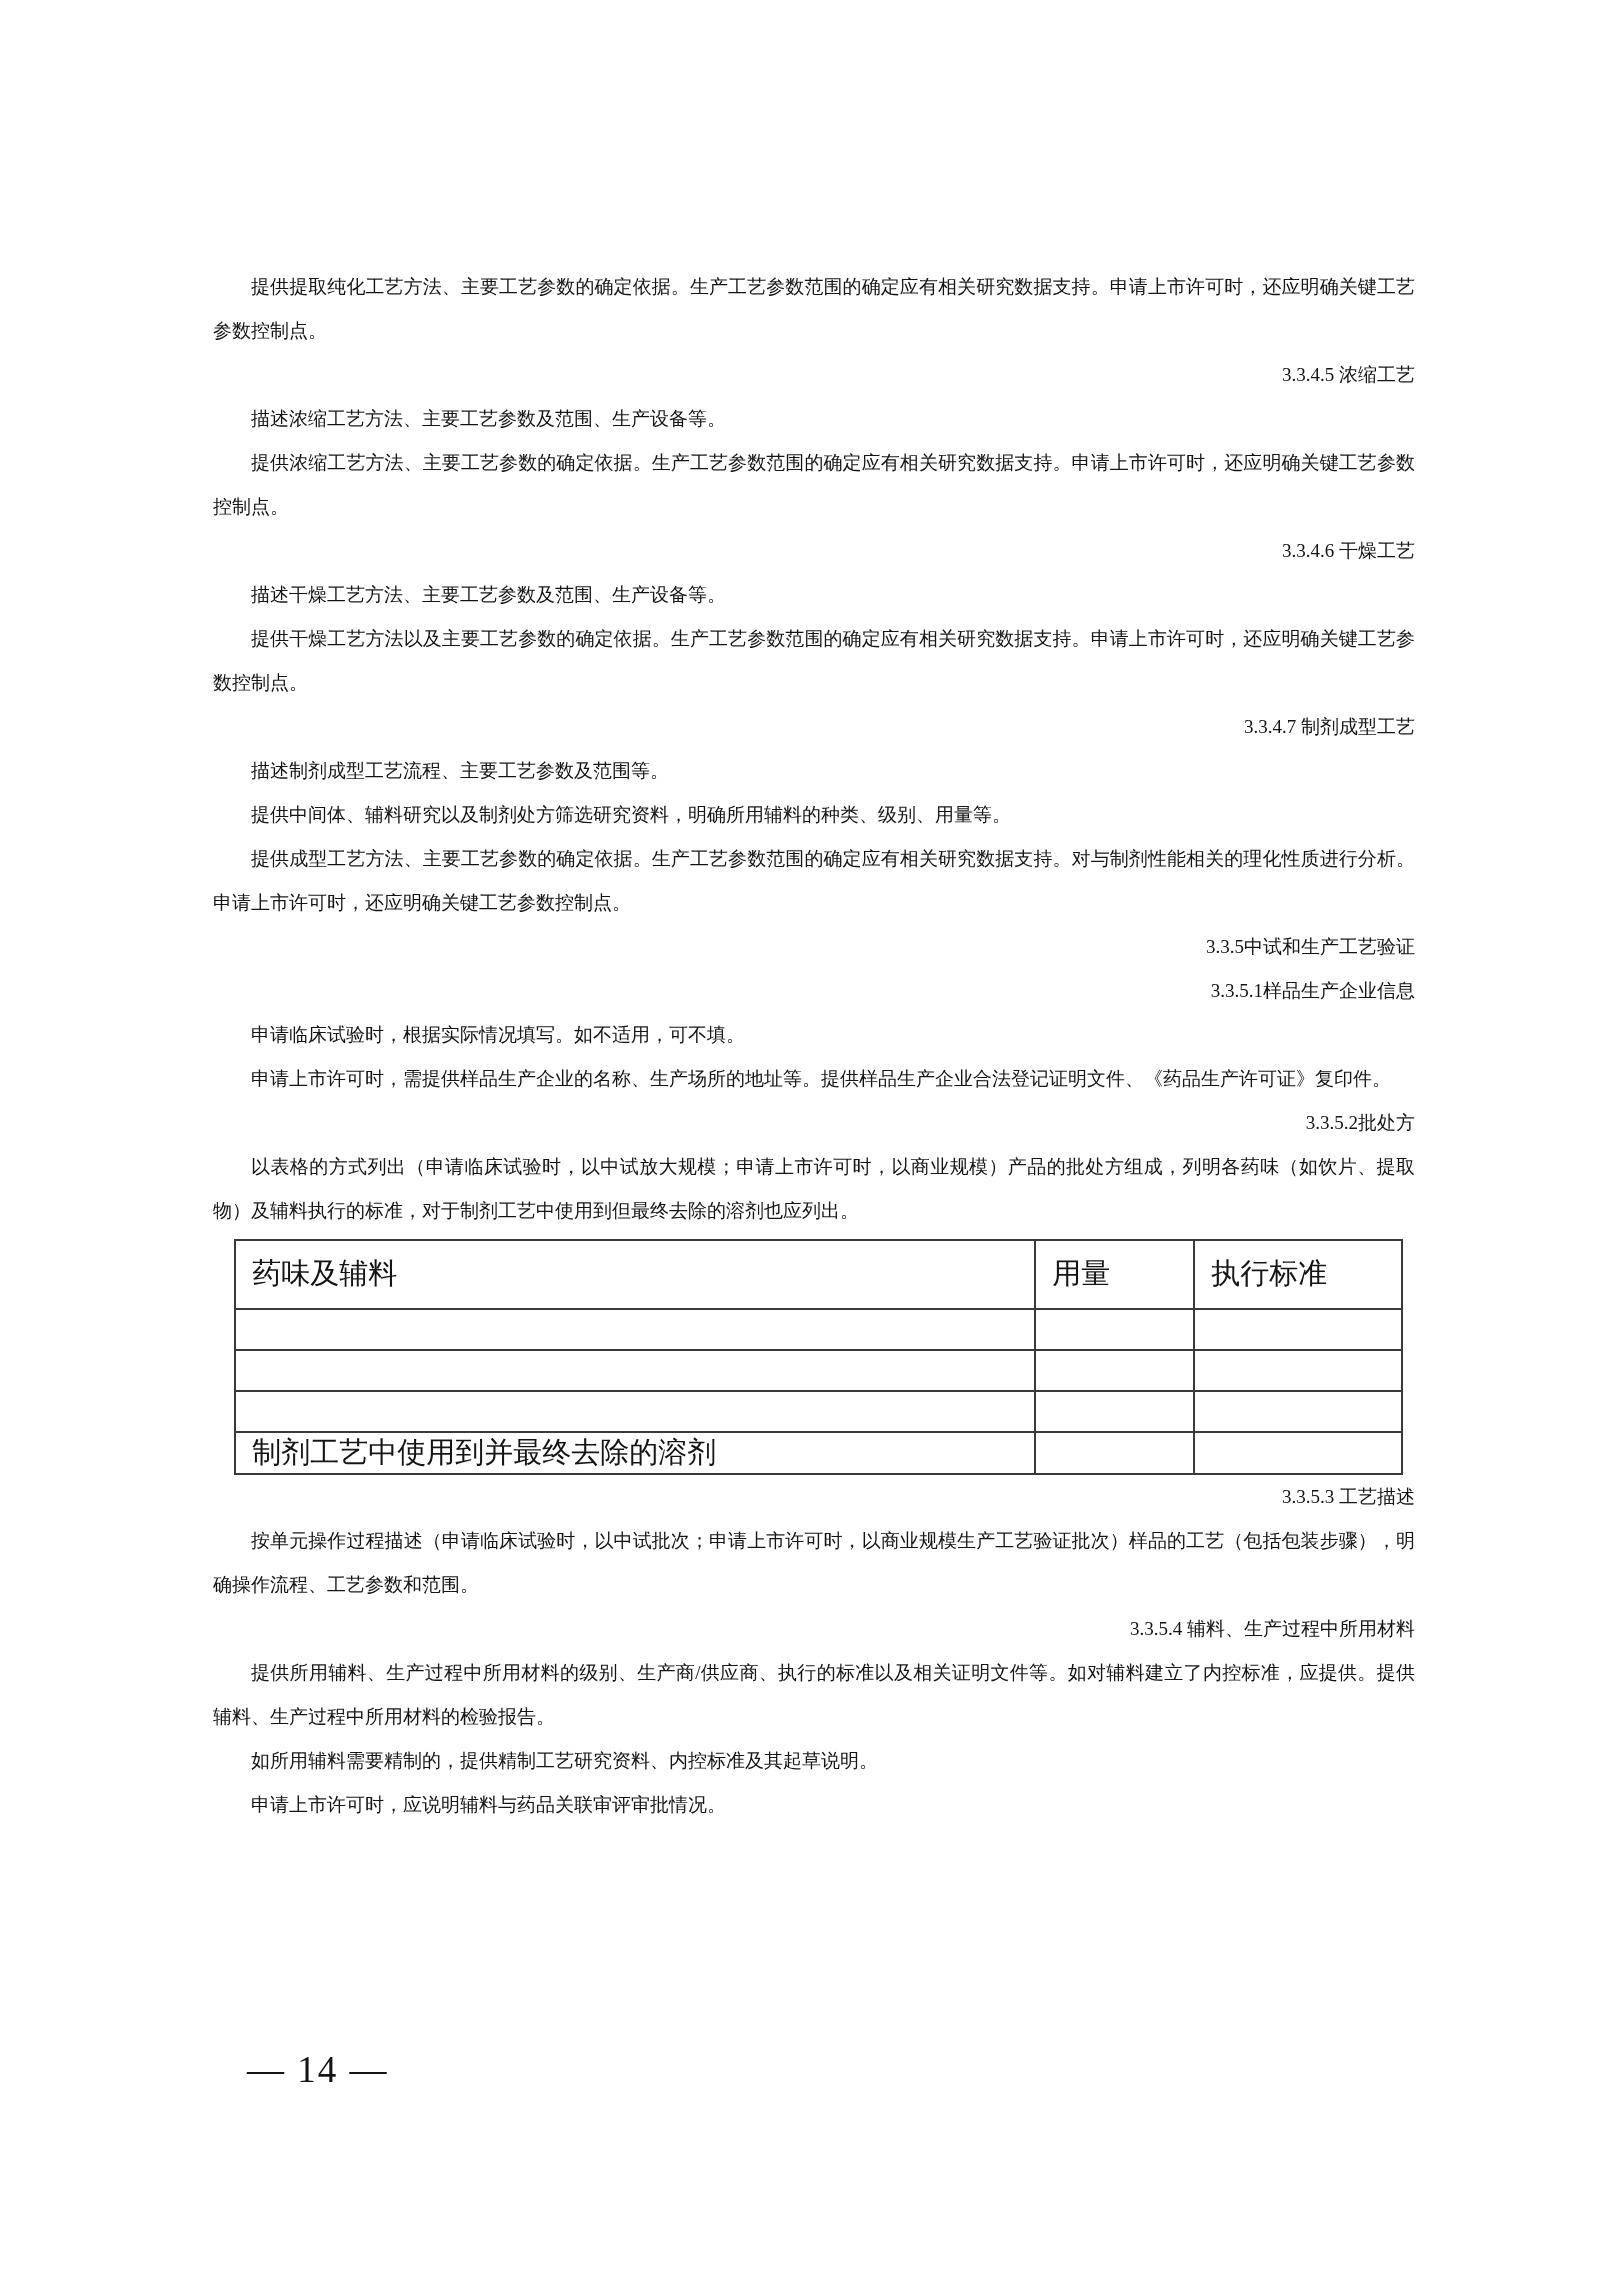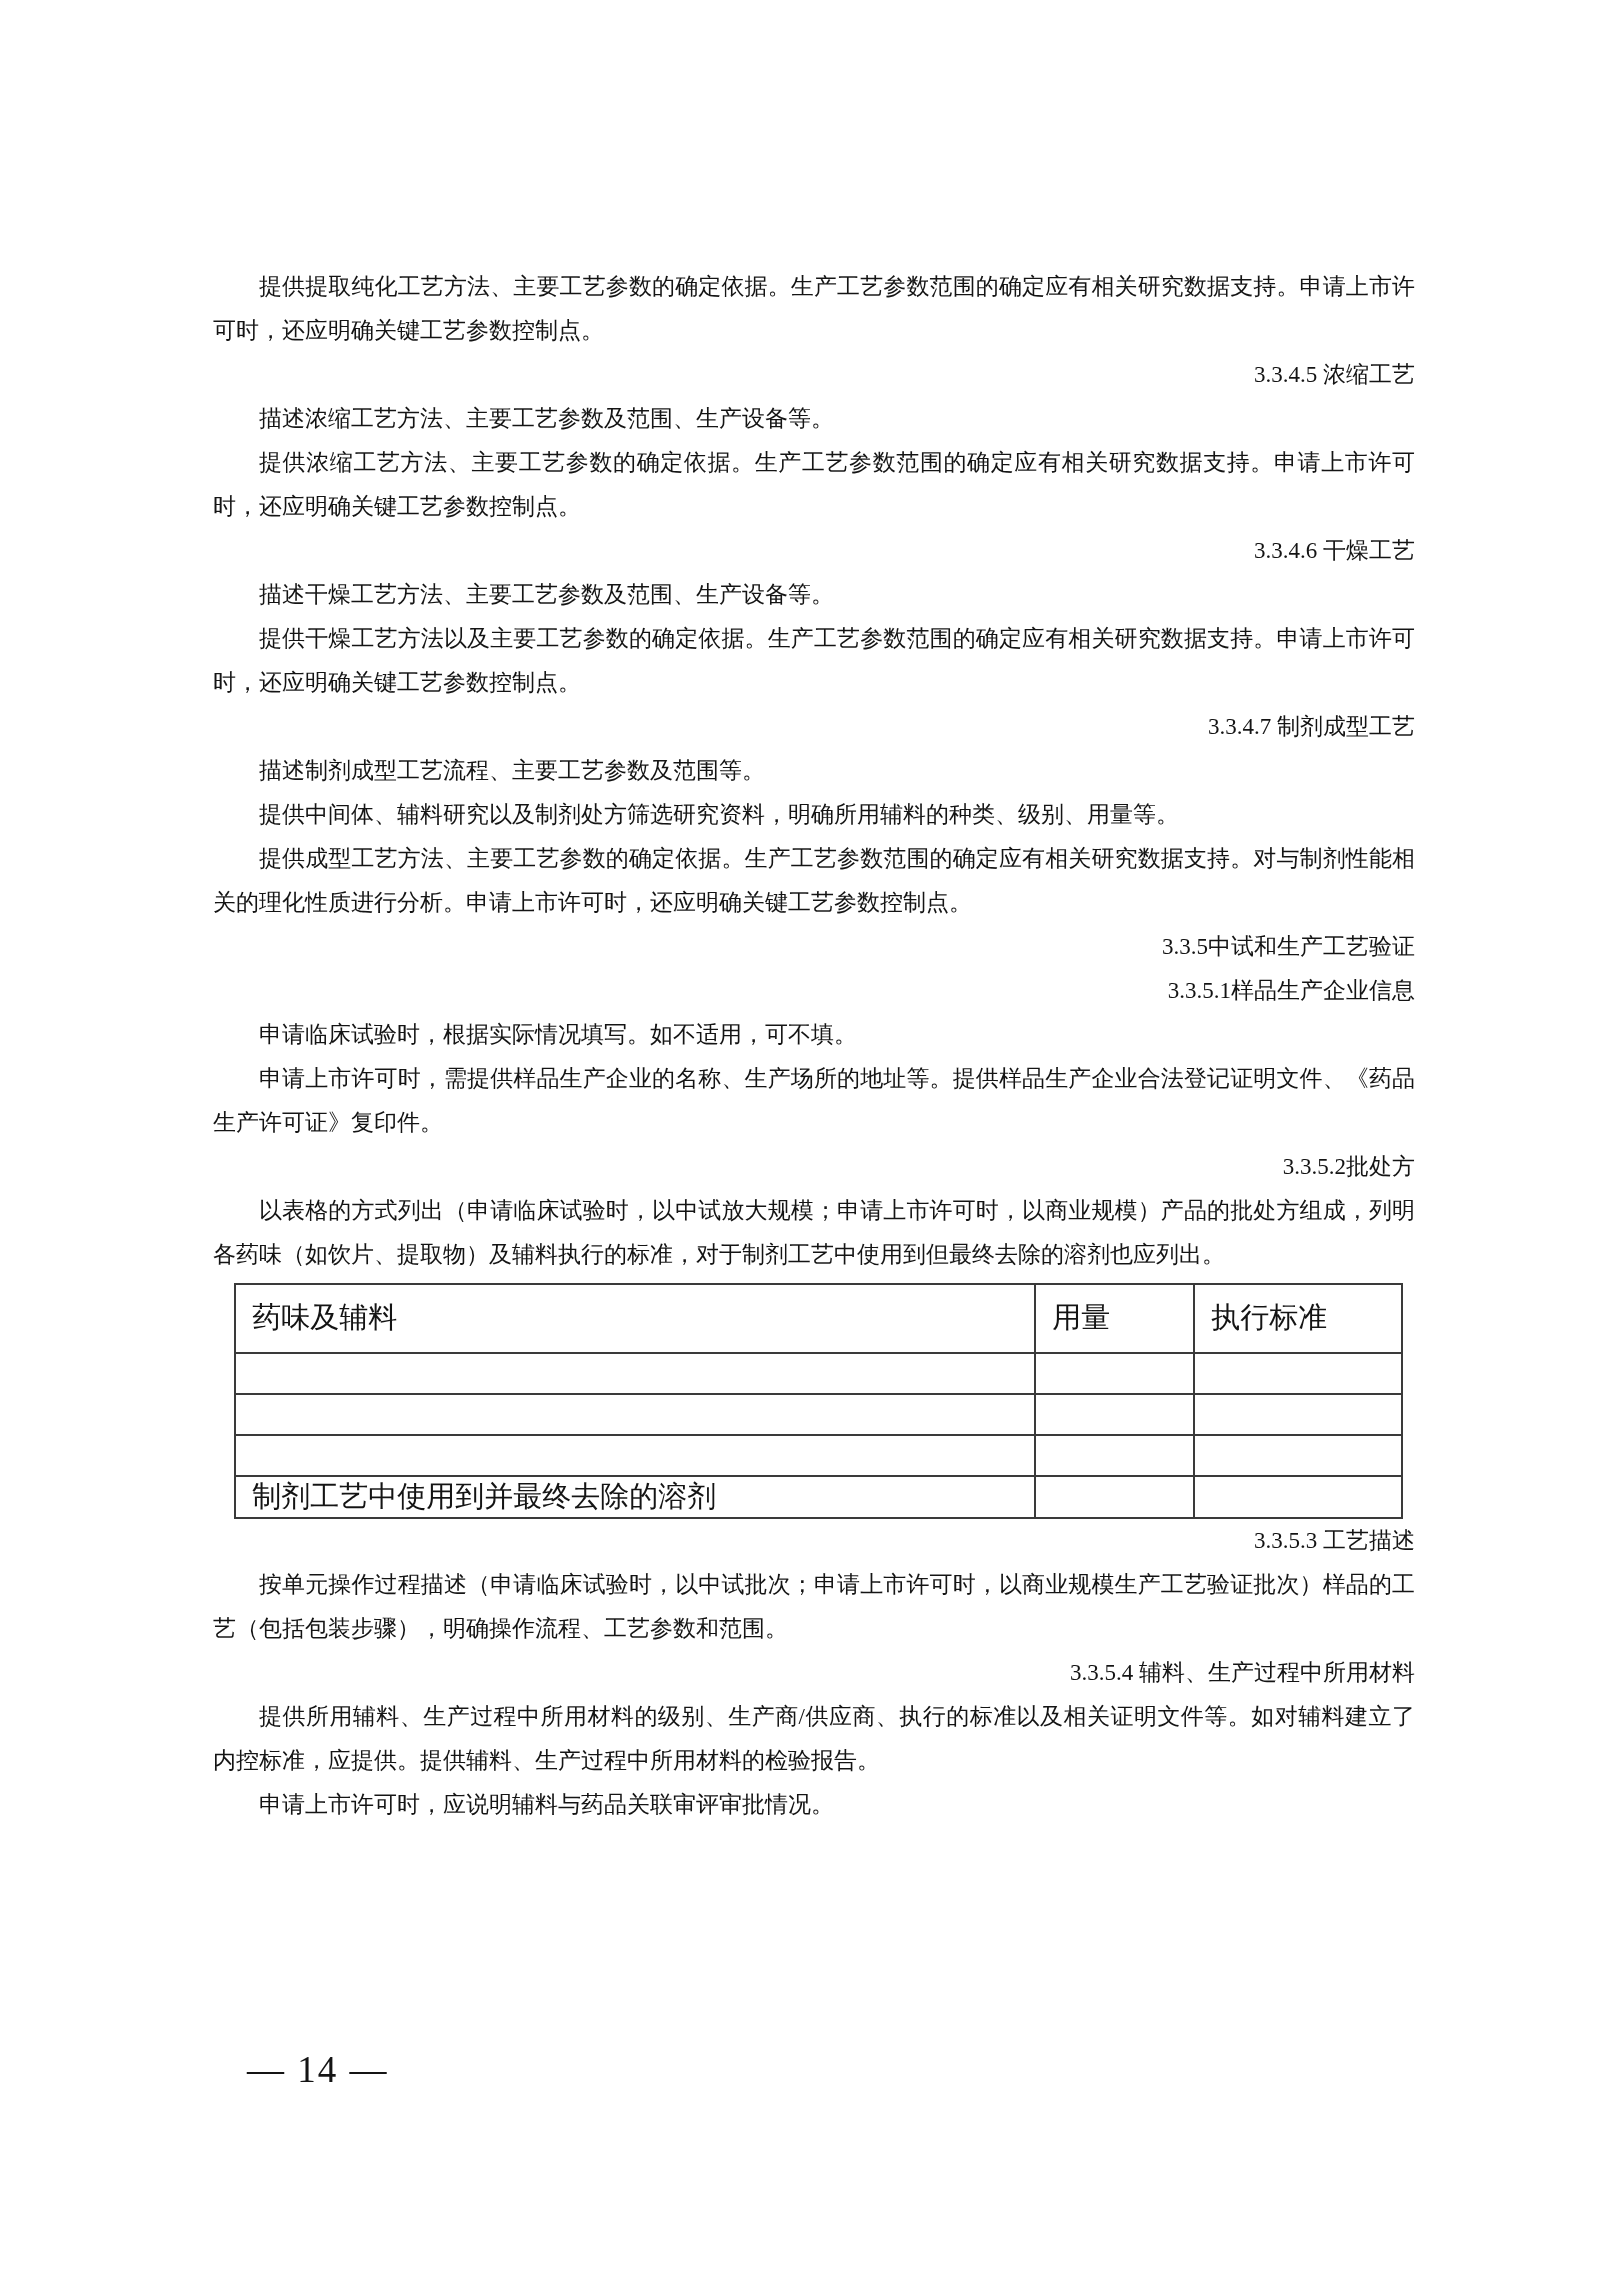--- a/index.html
+++ b/index.html
@@ -17,21 +17,21 @@
     overflow: hidden;
   }
   .content {
     position: absolute;
     left: 213px;
     top: 265px;
     width: 1202px;
   }
   .para {
     margin: 0;
-    font-size: 23px;
+    font-size: 19px;
     line-height: 44px;
     text-indent: 2em;
     text-align: justify;
     font-weight: normal;
   }
   .para.heading {
     text-align: right;
   }
   table.batch-table {
     border-collapse: collapse;
@@ -120,19 +120,20 @@
           <td></td>
           <td></td>
         </tr>
       </tbody>
     </table>
 
     <p class="para heading">3.3.5.3 工艺描述</p>
     <p class="para">按单元操作过程描述（申请临床试验时，以中试批次；申请上市许可时，以商业规模生产工艺验证批次）样品的工艺（包括包装步骤），明确操作流程、工艺参数和范围。</p>
     <p class="para heading">3.3.5.4 辅料、生产过程中所用材料</p>
     <p class="para">提供所用辅料、生产过程中所用材料的级别、生产商/供应商、执行的标准以及相关证明文件等。如对辅料建立了内控标准，应提供。提供辅料、生产过程中所用材料的检验报告。</p>
+    <p class="para">如所用辅料需要精制的，提供精制工艺研究资料、内控标准及其起草说明。</p>
     <p class="para">申请上市许可时，应说明辅料与药品关联审评审批情况。</p>
 
   </div>
 
   <div class="page-number">— 14 —</div>
 </div>
 
 
 </body></html>

